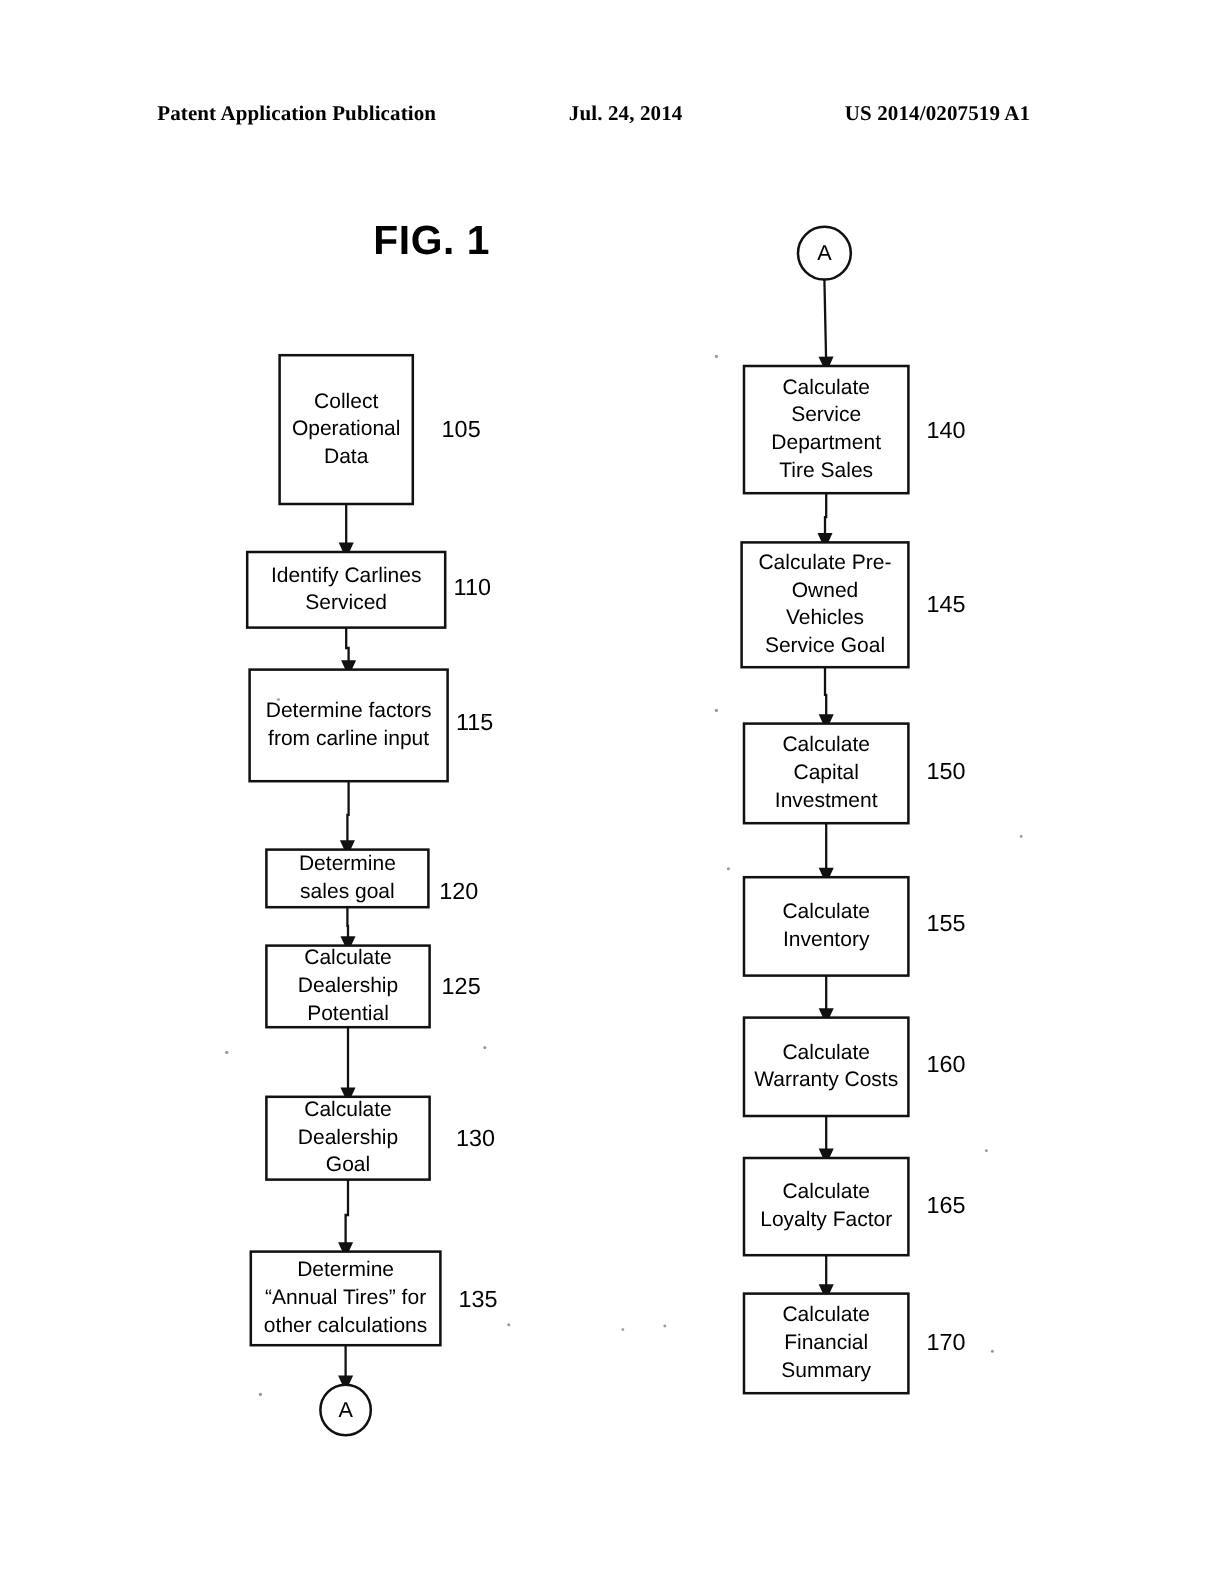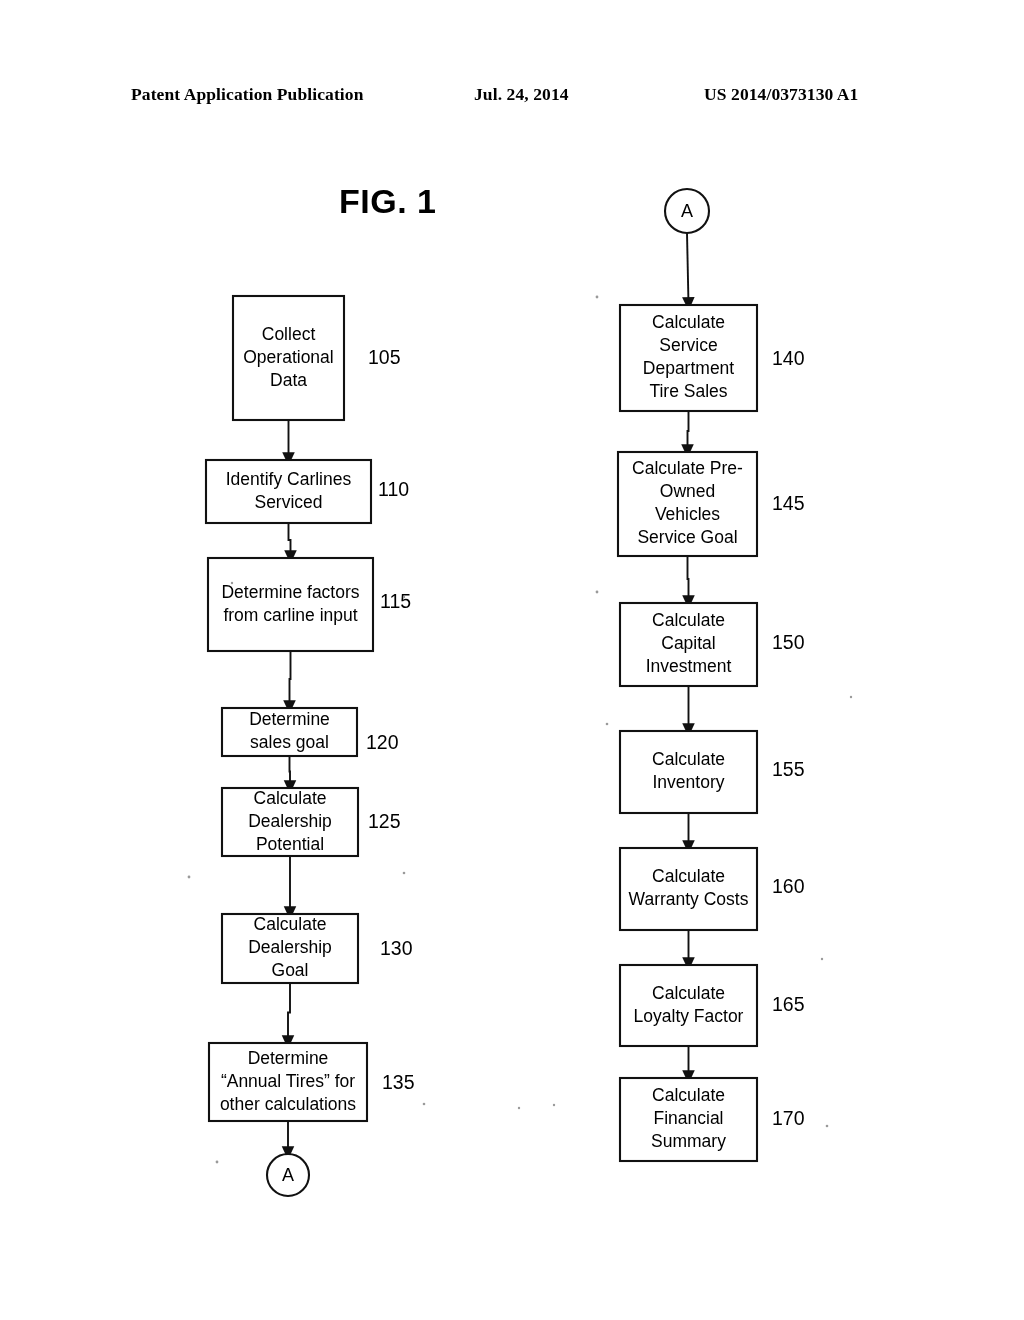--- a/index.html
+++ b/index.html
@@ -40,21 +40,20 @@
   #fig-title {
     position: absolute;
     left: 311px;
     top: 182px;
     font-family: "Liberation Sans", sans-serif;
     font-weight: bold;
     font-size: 34px;
     letter-spacing: 0.5px;
     color: #000000;
     white-space: nowrap;
-    margin-left: 28px;
   }
 
   
   #flow {
     position: absolute;
     left: 0;
     top: 0;
     width: 1024px;
     height: 1320px;
   }
@@ -98,21 +97,21 @@
   .speck { fill: #9a9a9a; }
 </style>
 </head>
 <body>
 
 <div id="page">
 
   <div id="header">
     <div class="hdr" id="hdr-pub">Patent Application Publication</div>
     <div class="hdr" id="hdr-date">Jul. 24, 2014</div>
-    <div class="hdr" id="hdr-num">US 2014/0373130 A1</div>
+    <div class="hdr" id="hdr-num">US 2014/0207519 A1</div>
   </div>
 
   <div id="fig-title">FIG. 1</div>
 
   <svg id="flow" viewBox="0 0 1024 1320">
     <defs>
       <marker id="arrow" markerWidth="9" markerHeight="9" refX="4.2" refY="4.2" orient="auto" markerUnits="strokeWidth">
         <path d="M0.6,0.9 L7.8,4.2 L0.6,7.5 Z" fill="#111111"></path>
       </marker>
     </defs>

